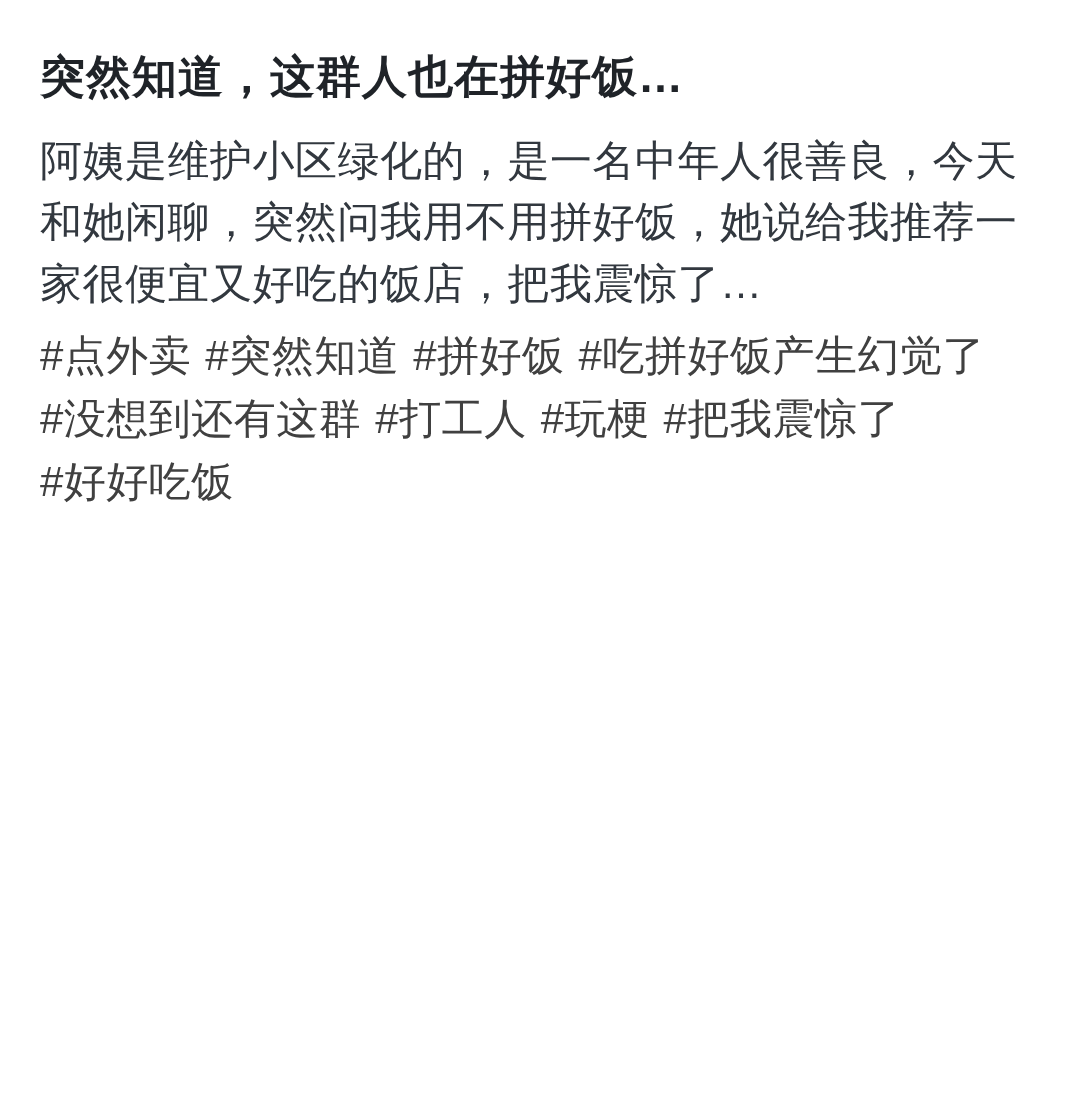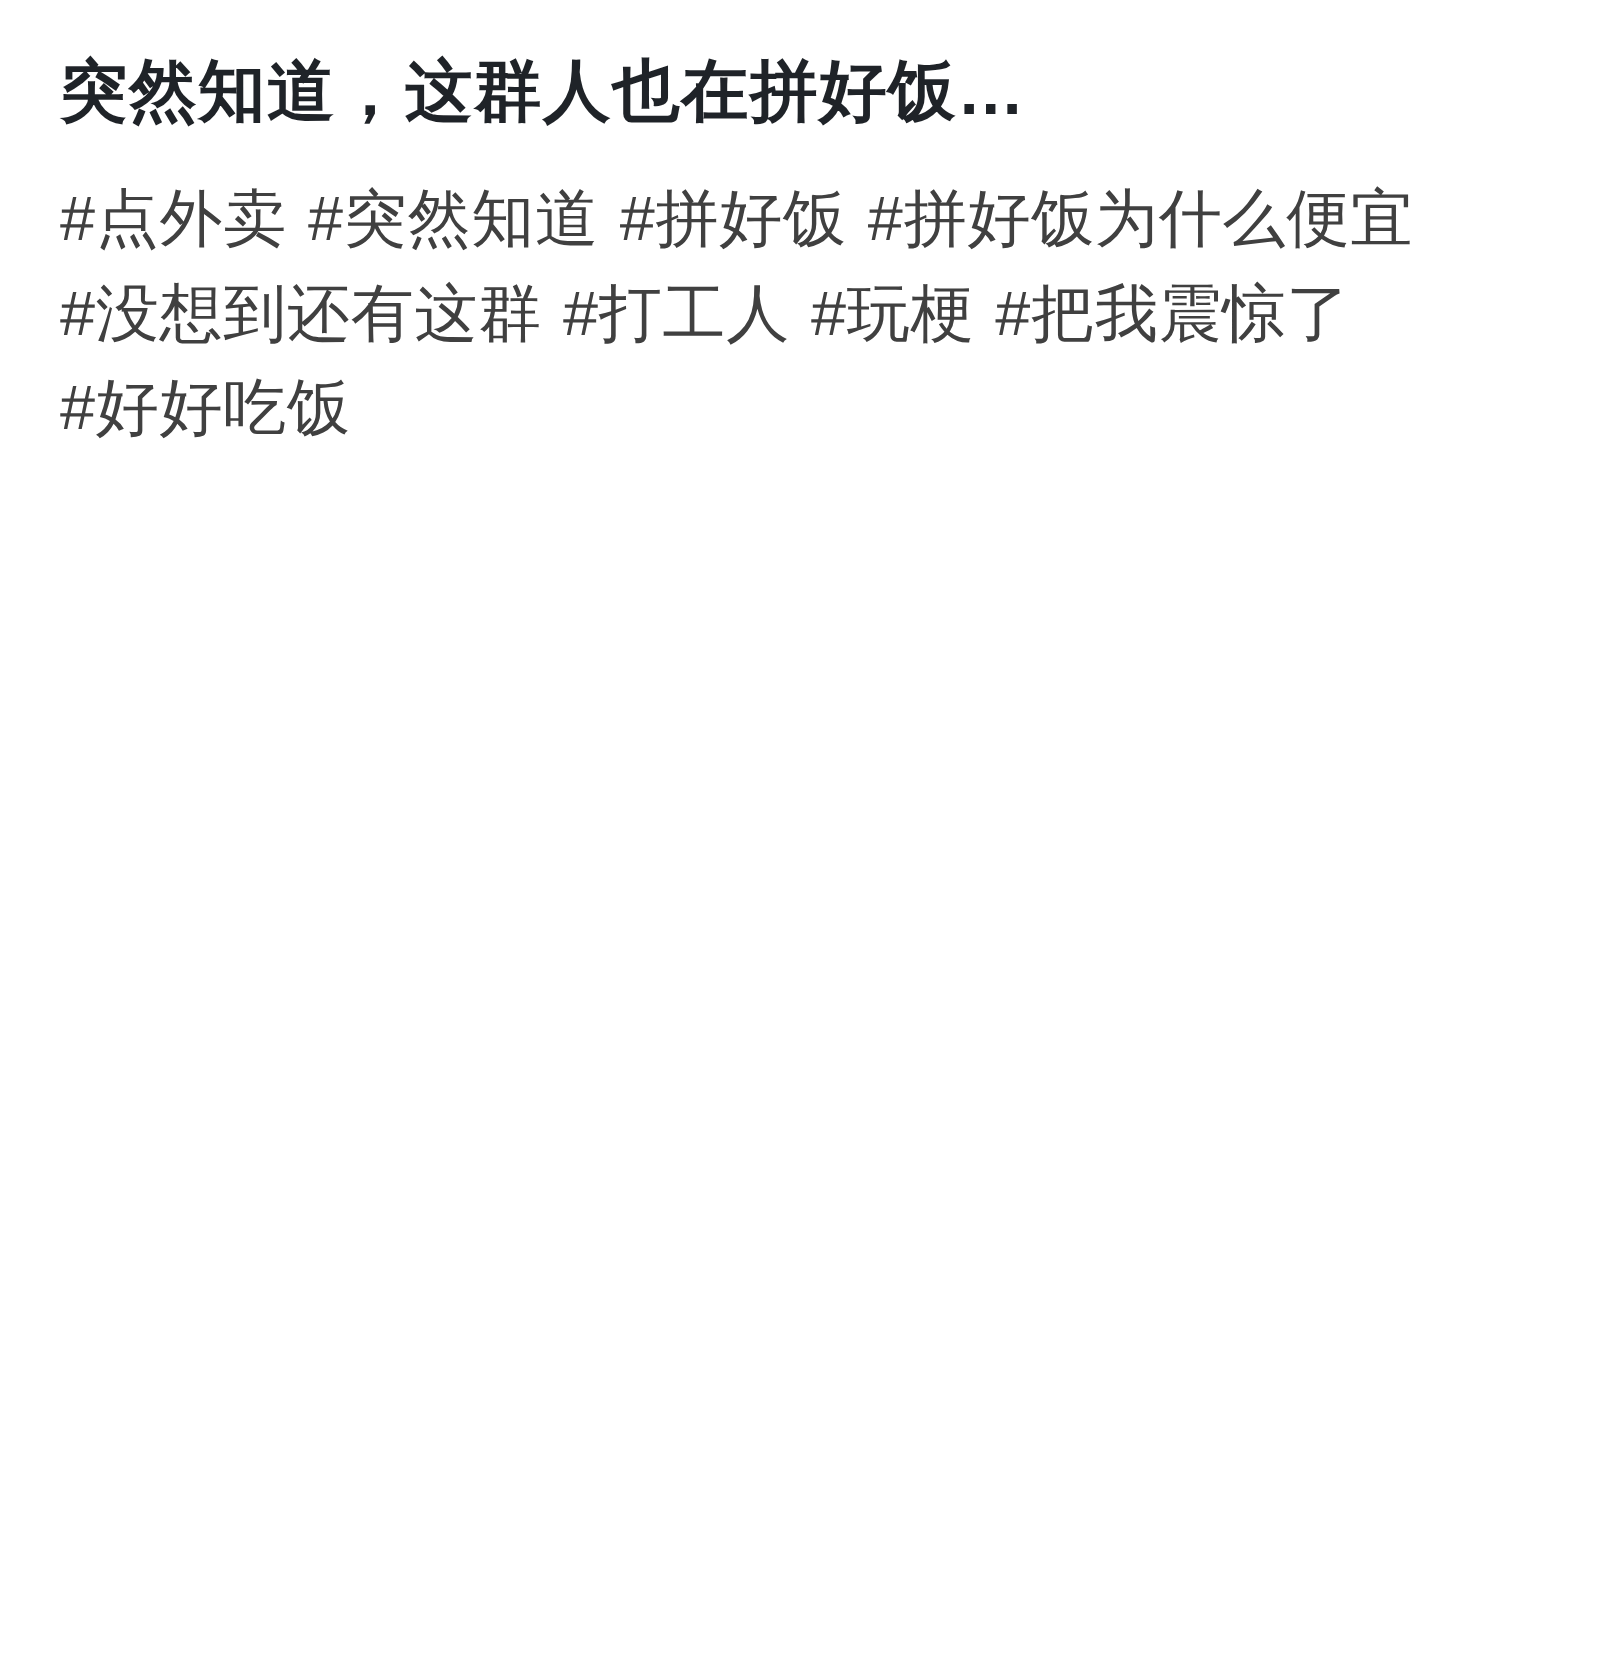--- a/index.html
+++ b/index.html
@@ -11,21 +11,21 @@
     width: 1080px;
     height: 1118px;
     font-family: "Liberation Sans", "DejaVu Sans", sans-serif;
     color: #2b2f36;
     overflow: hidden;
   }
   .post {
     box-sizing: border-box;
     width: 1080px;
     height: 788px;
-    padding: 30px 40px 0 40px;
+    padding: 46px 40px 0 40px;
     background: #ffffff;
   }
   .post-title {
     font-size: 45px;
     font-weight: bold;
     line-height: 1.38;
     letter-spacing: 1px;
     color: #1f2328;
     margin: 0 0 22px 0;
   }
@@ -54,17 +54,18 @@
     margin-right: 14px;
     white-space: nowrap;
   }
 </style>
 </head>
 <body>
 
 <div class="post">
   <h1 class="post-title">突然知道，这群人也在拼好饭…</h1>
   <div class="post-body">
+    <p class="para">阿姨是维护小区绿化的，是一名中年人很善良，今天和她闲聊，突然问我用不用拼好饭，她说给我推荐一家很便宜又好吃的饭店，把我震惊了…</p>
   </div>
   <div class="tags">
-    <span class="tag">#点外卖</span><span class="tag">#突然知道</span><span class="tag">#拼好饭</span><span class="tag">#拼好饭为什么便宜</span><span class="tag">#没想到还有这群</span><span class="tag">#打工人</span><span class="tag">#玩梗</span><span class="tag">#把我震惊了</span><span class="tag">#好好吃饭</span>
+    <span class="tag">#点外卖</span><span class="tag">#突然知道</span><span class="tag">#拼好饭</span><span class="tag">#吃拼好饭产生幻觉了</span><span class="tag">#没想到还有这群</span><span class="tag">#打工人</span><span class="tag">#玩梗</span><span class="tag">#把我震惊了</span><span class="tag">#好好吃饭</span>
   </div>
 </div>
 
 </body></html>

